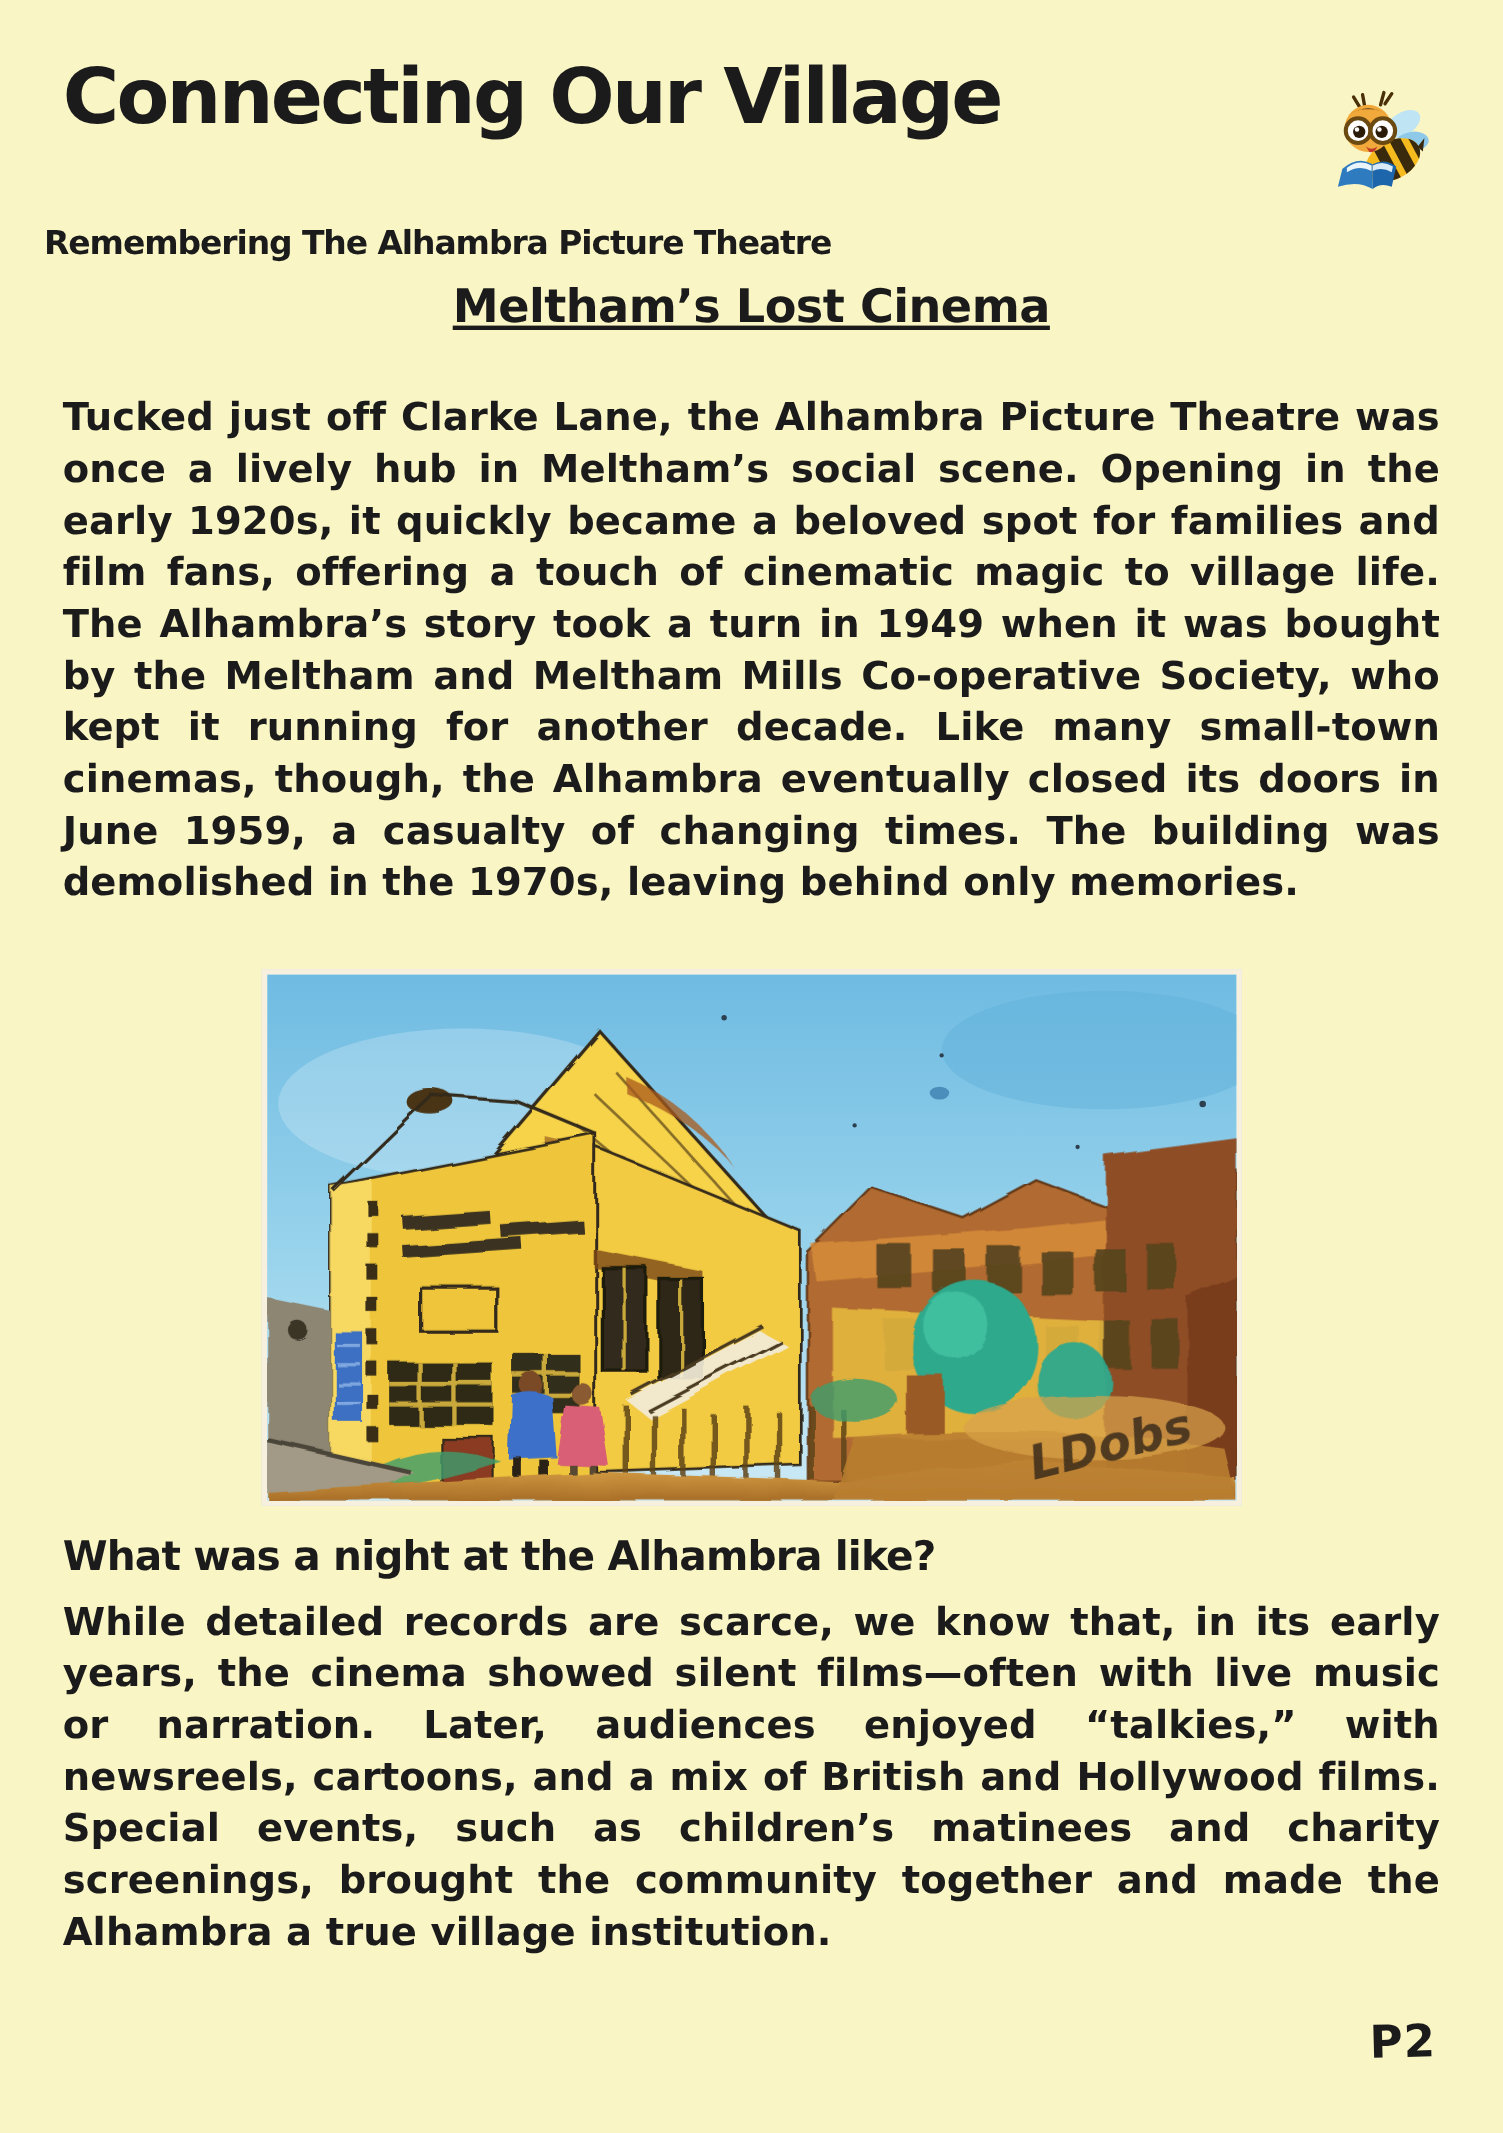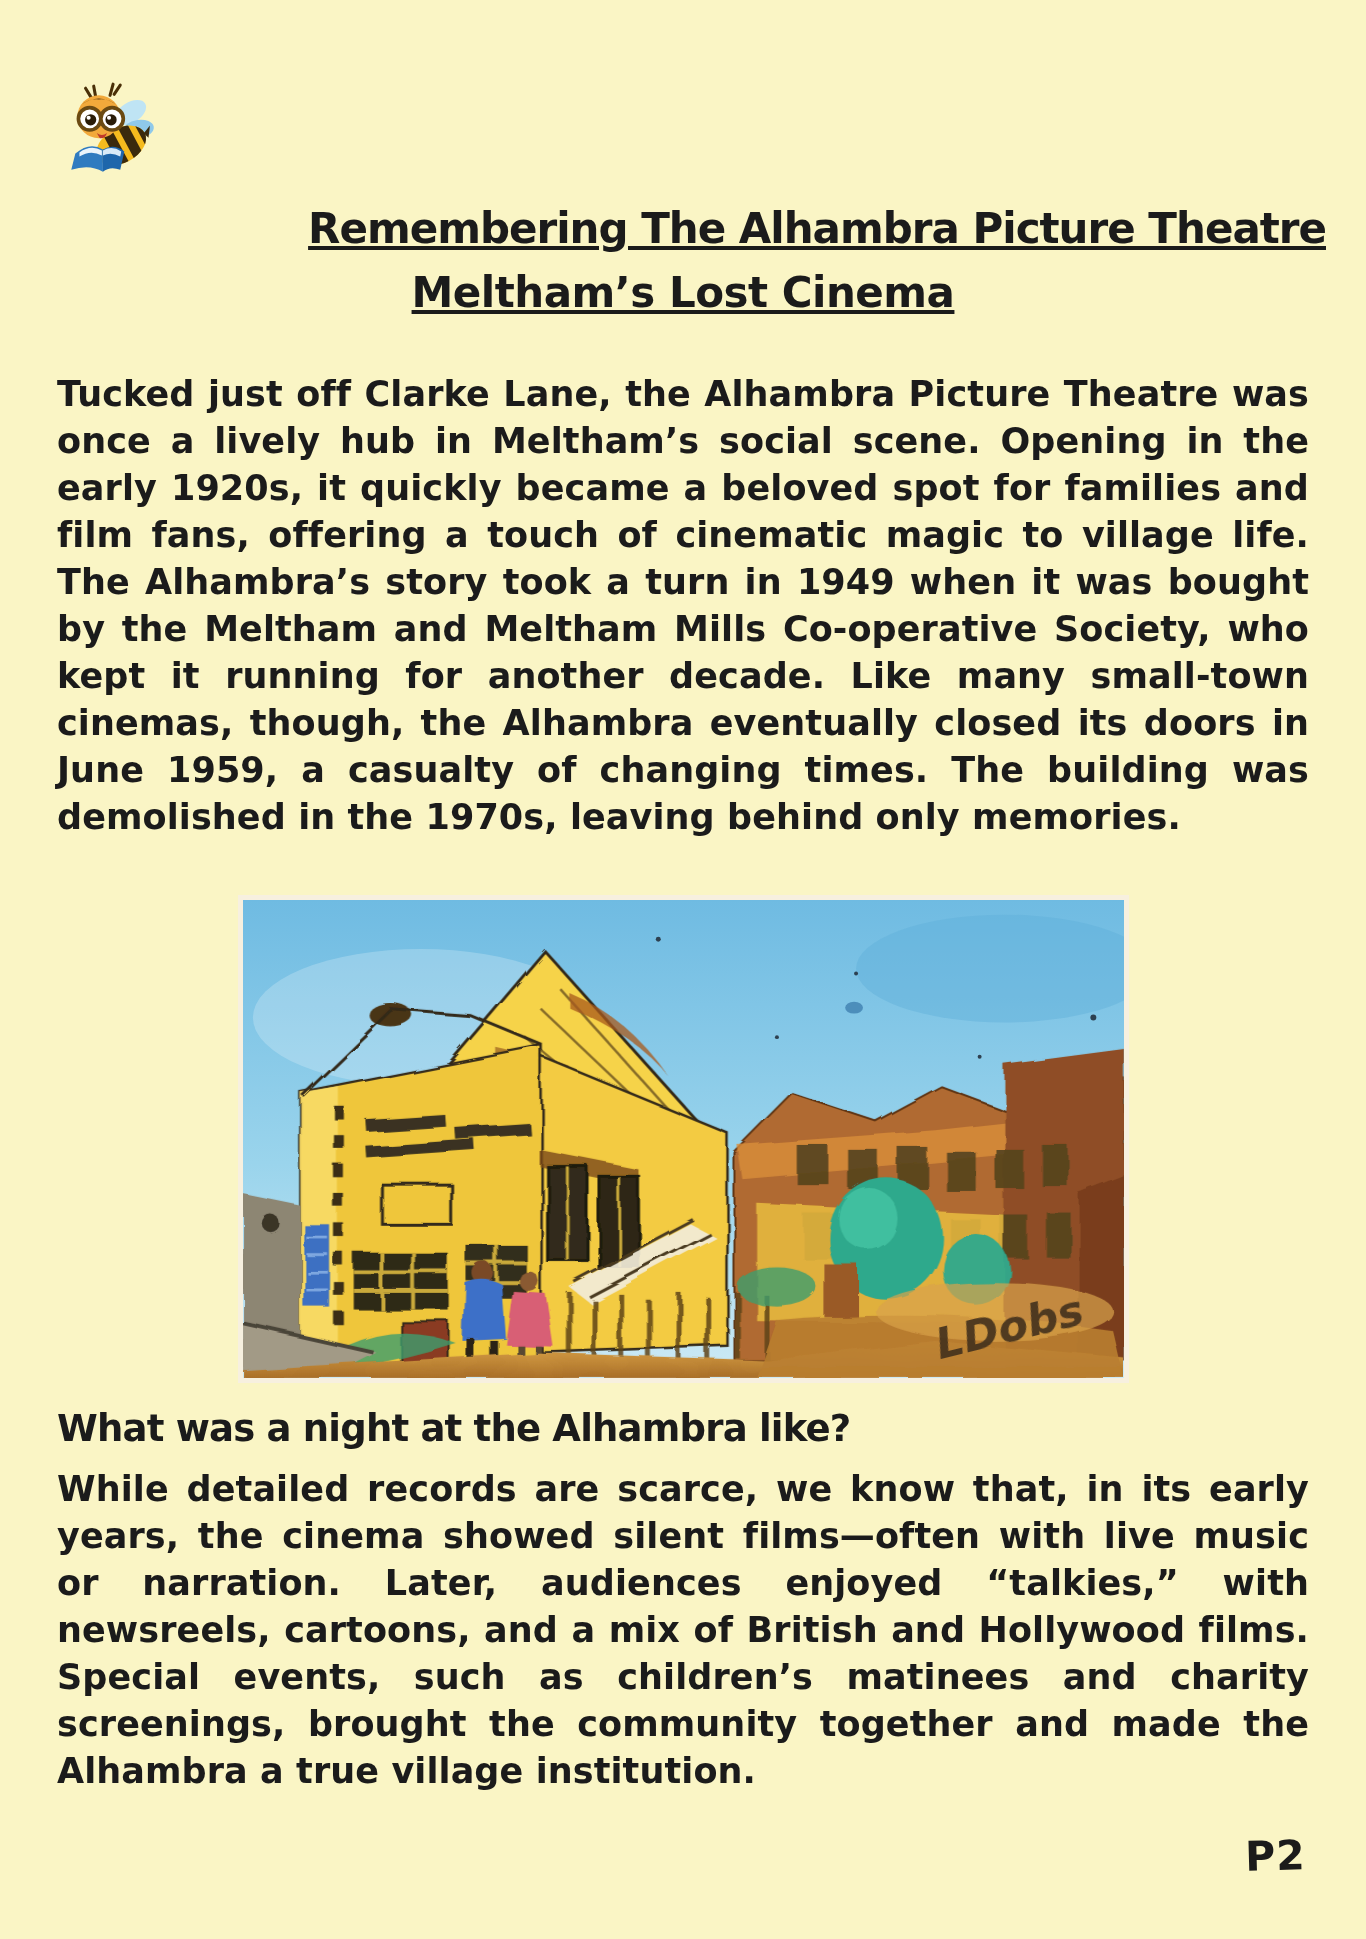--- a/index.html
+++ b/index.html
@@ -12,23 +12,22 @@
   .header{
     display:flex;justify-content:space-between;align-items:flex-start;
     padding:52px 50px 0 57px;
   }
   .title{
     font-size:70px;font-weight:800;letter-spacing:-2.5px;line-height:1.05;
     margin:0;white-space:nowrap;
   }
   .bee{width:102px;height:102px;margin:26px 12px 0 0;flex:0 0 auto;}
   .subtitle1{
-    text-align:right;font-size:42px;font-weight:800;letter-spacing:-1px;
+    text-align:left;font-size:30px;font-weight:800;letter-spacing:-1px;
     margin:24px 40px 0 40px;
-    text-decoration:underline;
   }
   .subtitle2{
     text-align:center;font-size:42px;font-weight:800;letter-spacing:-0.5px;
     margin:15px 40px 0 40px;
     text-decoration:underline;
   }
   .para{
     width:1252px;margin:0 auto;text-align:justify;text-justify:inter-word;
     font-size:35px;line-height:47px;letter-spacing:0.1px;font-weight:bold;
   }
@@ -45,20 +44,21 @@
   .para2{margin-top:3px;min-height:326px;}
   .page-number{
     position:absolute;right:60px;top:1832px;
     font-size:41px;font-weight:800;letter-spacing:1px;transform:rotate(-1.5deg);
   }
 </style>
 </head>
 <body style="background: rgb(250, 245, 197);">
 
 <div class="header">
+  <h1 class="title">Connecting Our Village</h1>
 
   <svg class="bee" viewBox="0 0 100 100" aria-hidden="true">
 
     <path d="M34 20 L28 10 M38 19 L36 8 M56 16 L62 7 M52 17 L55 6" stroke="#4a3008" stroke-width="3" fill="none" stroke-linecap="round"></path>
 
     <ellipse cx="72" cy="34" rx="17" ry="10" transform="rotate(-32 72 34)" fill="#BFE4F4"></ellipse>
     <ellipse cx="80" cy="50" rx="15" ry="9" transform="rotate(-8 80 50)" fill="#8FC9EA"></ellipse>
 
     <g transform="rotate(-28 63 66)">
       <clipPath id="bodyclip">

